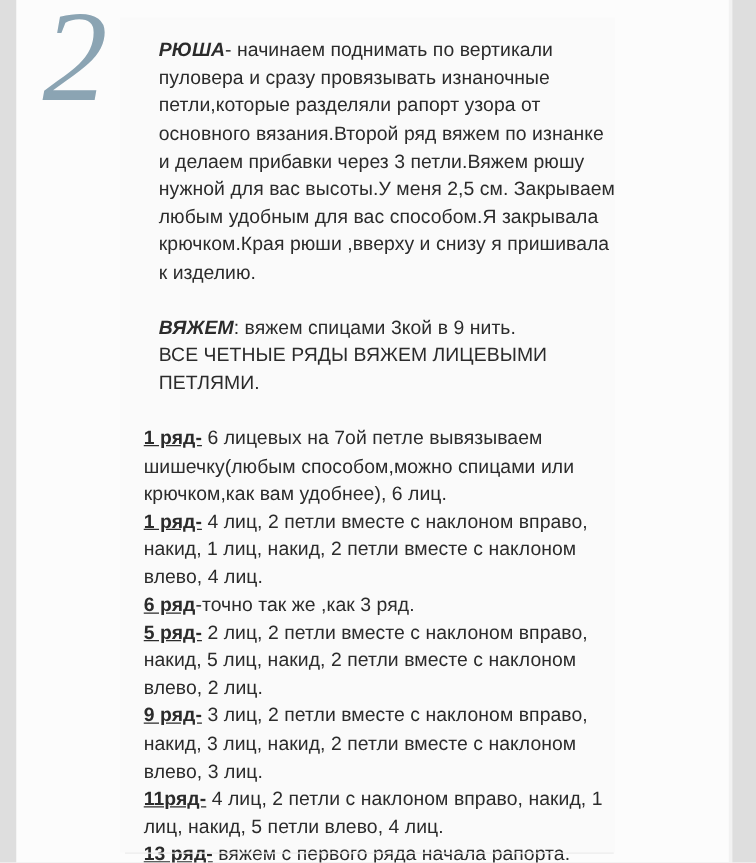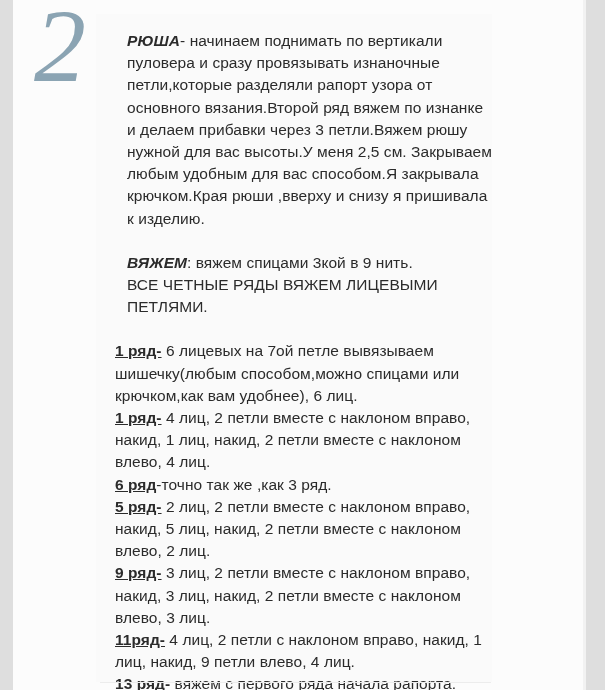--- a/index.html
+++ b/index.html
@@ -131,21 +131,21 @@
     <p class="block"><span class="rowlabel">1 ряд-</span><span> 6 лицевых на 7ой петле вывязываем шишечку(любым способом,можно спицами или крючком,как вам удобнее), 6 лиц.</span></p>
 
     <p class="block"><span class="rowlabel">1 ряд-</span><span> 4 лиц, 2 петли вместе с наклоном вправо, накид, 1 лиц, накид, 2 петли вместе с наклоном влево, 4 лиц.</span></p>
 
     <p class="block"><span class="rowlabel">6 ряд</span><span>-точно так же ,как 3 ряд.</span></p>
 
     <p class="block"><span class="rowlabel">5 ряд-</span><span> 2 лиц, 2 петли вместе с наклоном вправо, накид, 5 лиц, накид, 2 петли вместе с наклоном влево, 2 лиц.</span></p>
 
     <p class="block"><span class="rowlabel">9 ряд-</span><span> 3 лиц, 2 петли вместе с наклоном вправо, накид, 3 лиц, накид, 2 петли вместе с наклоном влево, 3 лиц.</span></p>
 
-    <p class="block"><span class="rowlabel">11ряд-</span><span> 4 лиц, 2 петли с наклоном вправо, накид, 1 лиц, накид, 9 петли влево, 4 лиц.</span></p>
+    <p class="block"><span class="rowlabel">11ряд-</span><span> 4 лиц, 2 петли с наклоном вправо, накид, 1 лиц, накид, 5 петли влево, 4 лиц.</span></p>
 
     <p class="block"><span class="rowlabel">13 ряд-</span><span> вяжем с первого ряда начала рапорта.</span></p>
 
   </div>
 
   <div class="divider"></div>
 
 </div>
 
 </body></html>

